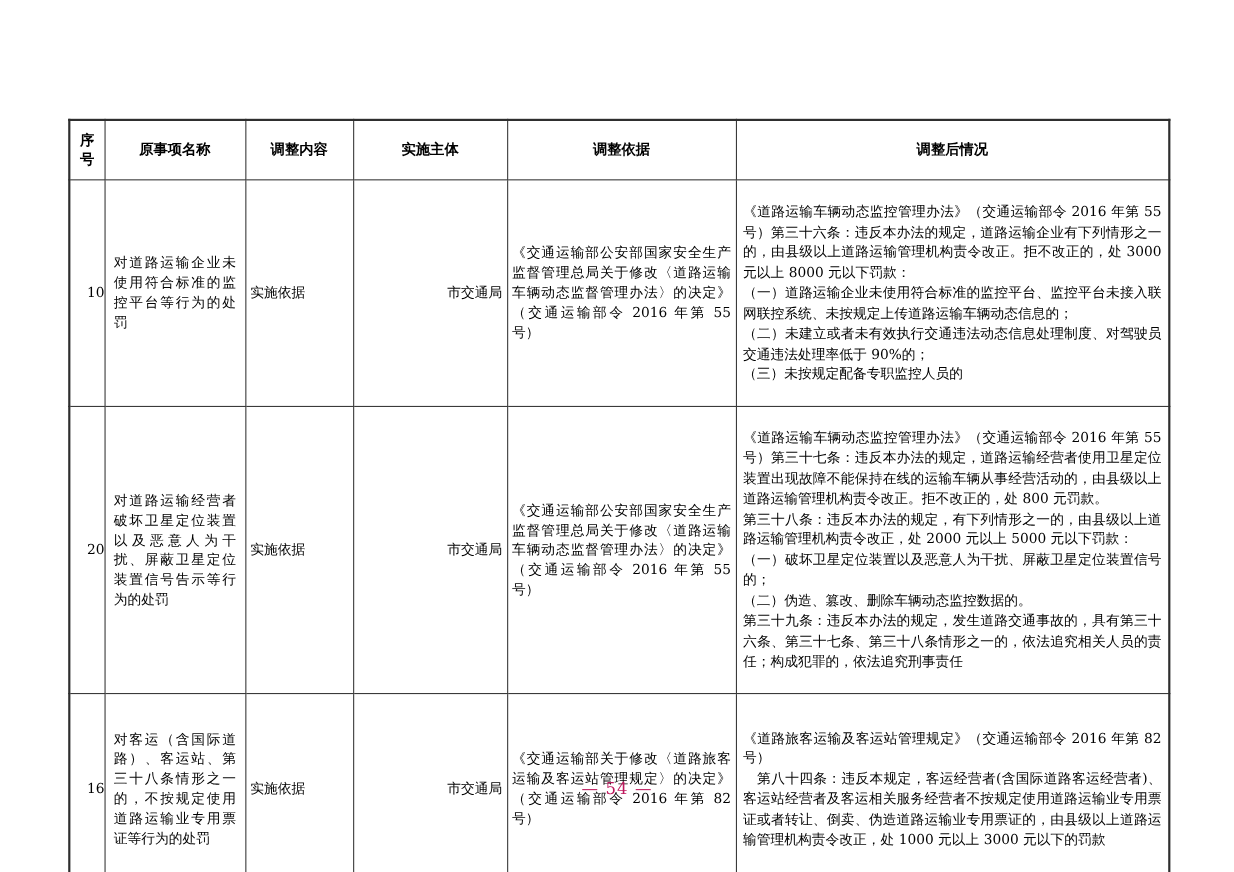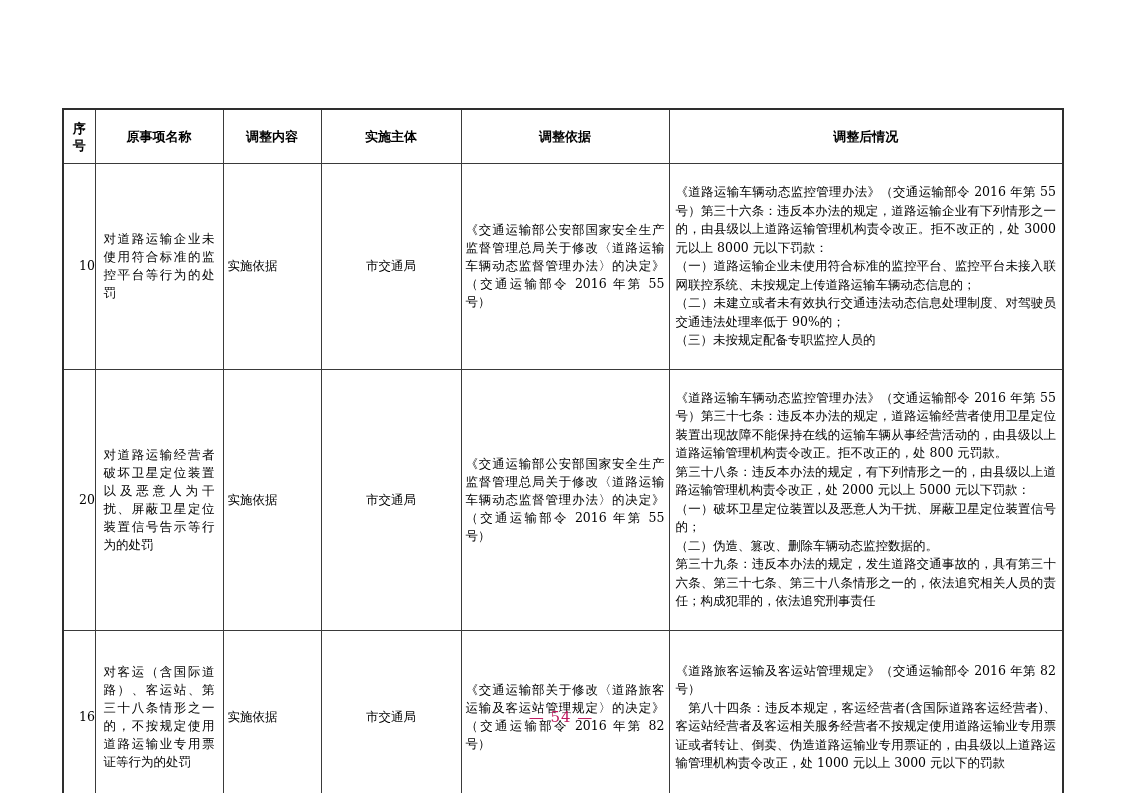--- a/index.html
+++ b/index.html
@@ -28,21 +28,21 @@
   th {
     font-weight:bold; font-size:13px; line-height:17px;
     text-align:center; padding:18px 4px;
   }
   th.h-seq { padding:0 8px; }
 
   td { font-size:12.5px; line-height:18px; }
   td.c-seq   { text-align:center; padding:15px; }
   td.c-name  { text-align:justify; padding:0 8px; }
   td.c-adj   { padding:0 4px; }
-  td.c-impl  { text-align:center; padding:0 4px; }
+  td.c-impl  { text-align:right; padding:0 4px; }
   td.c-basis { text-align:justify; padding:0 4px;margin-top:37px; }
   td.c-after { text-align:justify; padding:19px 6px; white-space:pre-wrap; line-height:18.5px; }
 
   .footer {
     position:absolute; left:0; top:708px; width:1122px;
     text-align:center; font-size:15px; color:#be185d;
     letter-spacing:1px;
   }
 </style>
 </head>

